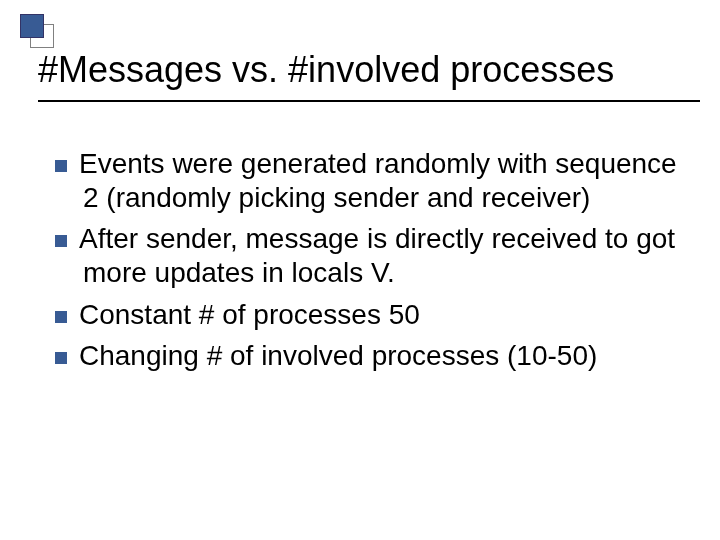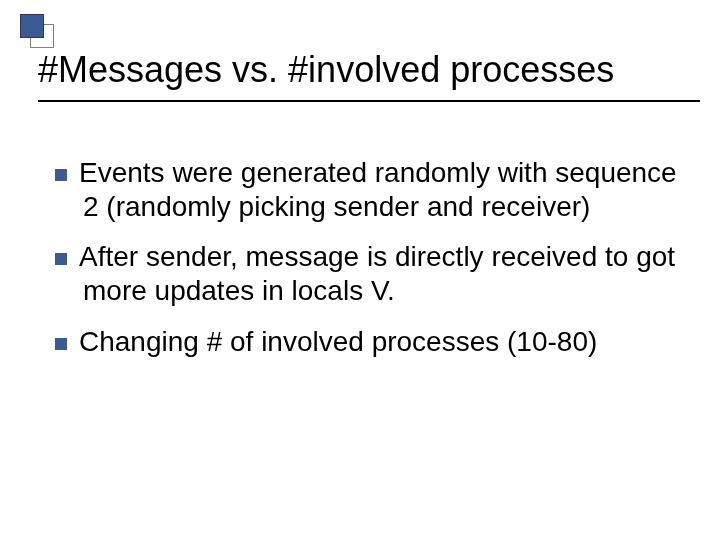--- a/index.html
+++ b/index.html
@@ -55,21 +55,21 @@
   }
   .body {
     position: absolute;
     top: 140px;
     left: 55px;
     right: 40px;
     font-size: 28px;
     line-height: 1.22;
   }
   .bullet-item {
-    margin: 16px 0 2px 0;
+    margin: 7px 0 2px 0;
     padding-left: 28px;
     text-indent: -28px;
   }
   .bullet-mark {
     display: inline-block;
     width: 12px;
     height: 12px;
     background: #385b94;
     margin-right: 12px;
     vertical-align: 1px;
@@ -87,17 +87,20 @@
   <div class="title-underline"></div>
 
   <div class="body">
     <div class="bullet-item">
       <span class="bullet-mark"></span><span>Events were generated randomly with sequence 2 (randomly picking sender and receiver)</span>
     </div>
     <div class="bullet-item">
       <span class="bullet-mark"></span><span>After sender,  message is directly received to got more updates in locals V.</span>
     </div>
     <div class="bullet-item">
-      <span class="bullet-mark"></span><span>Changing # of involved processes (10-80)</span>
+      <span class="bullet-mark"></span><span>Constant # of processes 50</span>
+    </div>
+    <div class="bullet-item">
+      <span class="bullet-mark"></span><span>Changing # of involved processes (10-50)</span>
     </div>
   </div>
 
 </div>
 
 </body></html>

